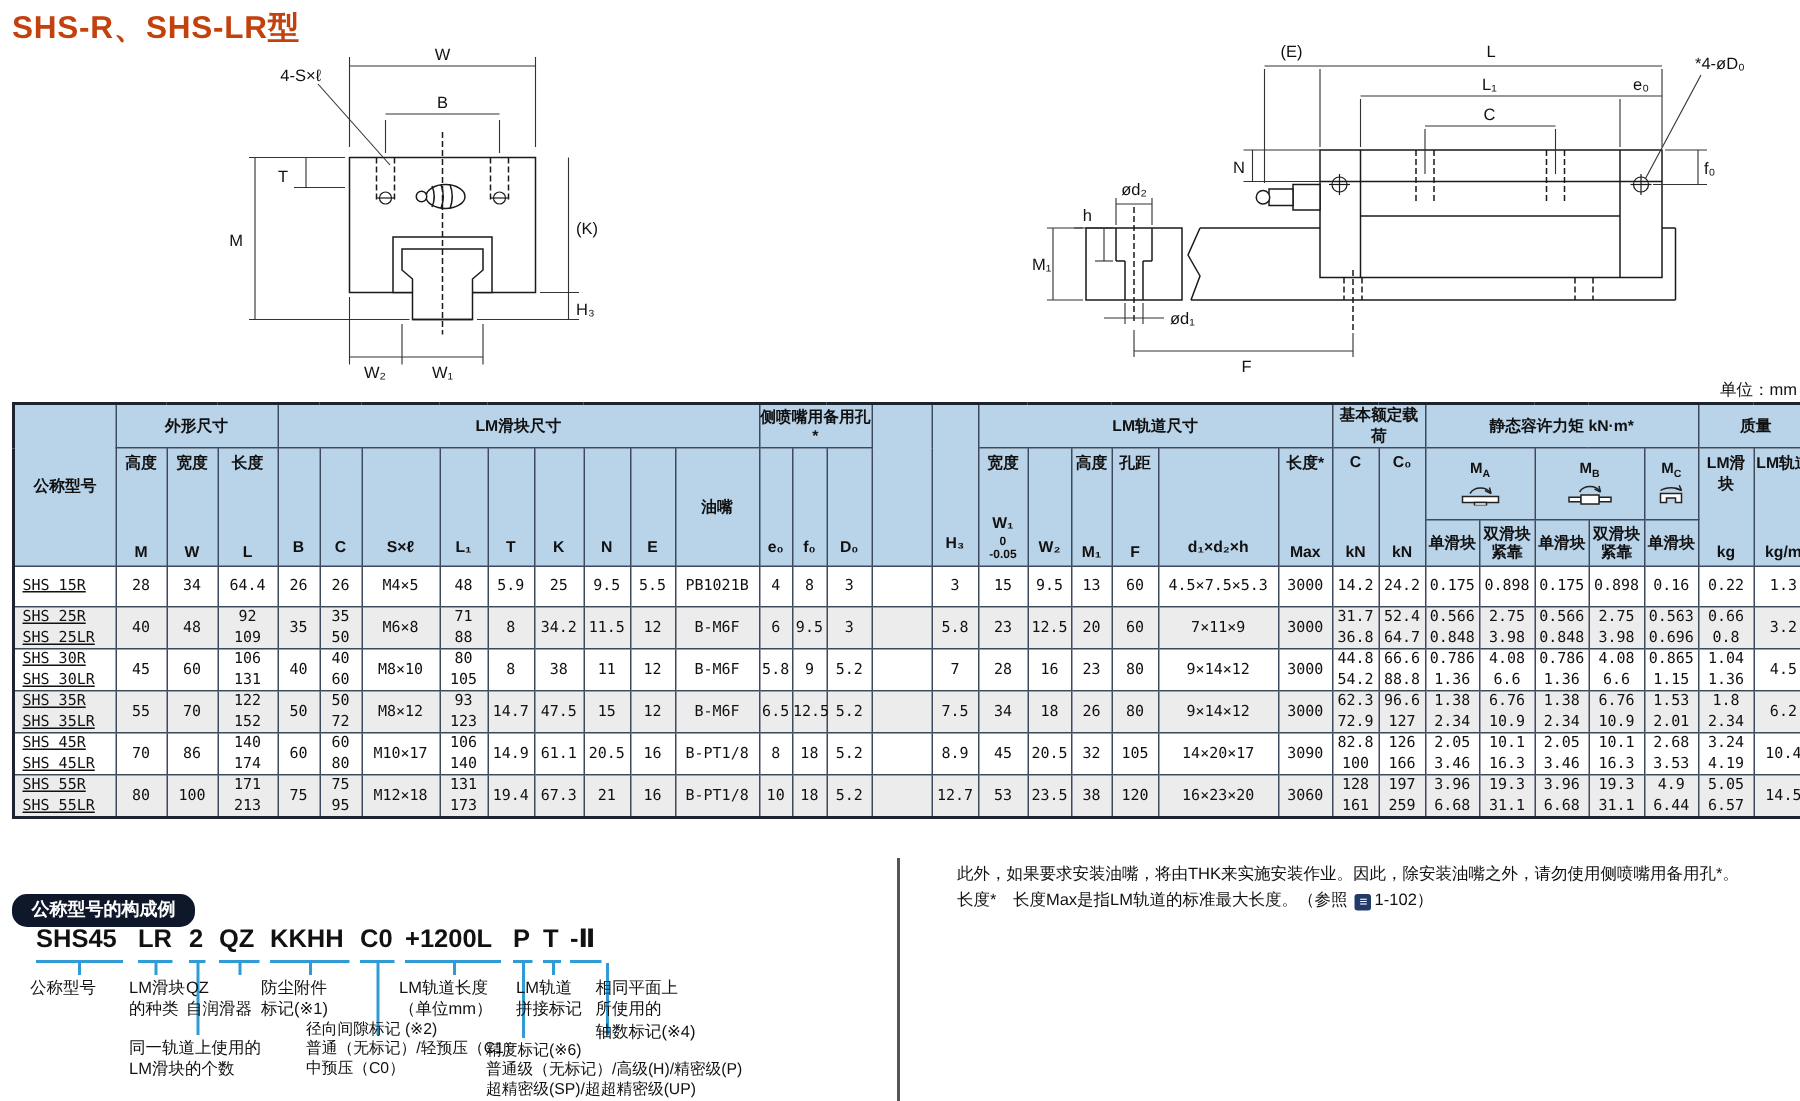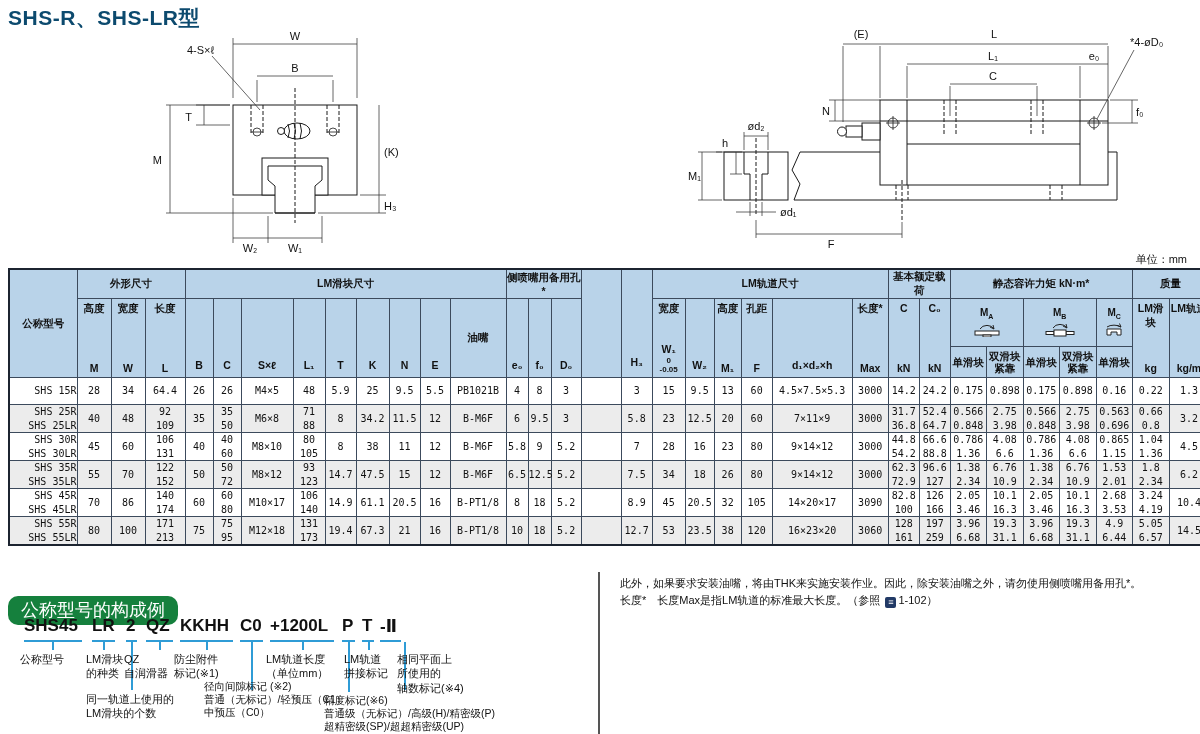--- a/index.html
+++ b/index.html
@@ -1,56 +1,56 @@
 <!DOCTYPE html>
 <html><head>
 <meta charset="utf-8">
 <style>
   html,body{margin:0;padding:0;}
   body{width:1200px;height:734px;background:#fff;font-family:"Liberation Sans","DejaVu Sans",sans-serif;color:#111;}
   .page{position:relative;width:1200px;height:734px;overflow:hidden;background:#fff;}
 
-  .title{position:absolute;left:8px;top:4px;font-size:21px;font-weight:bold;color:#0c4a6e;letter-spacing:.5px;margin:0;}
+  .title{position:absolute;left:8px;top:4px;font-size:21px;font-weight:bold;color:#c2410c;letter-spacing:.5px;margin:0;}
 
   svg.diag{position:absolute;}
   svg.diag text{font-family:"Liberation Sans","DejaVu Sans",sans-serif;font-size:11px;fill:#111;}
-  .unit{position:absolute;right:13px;top:252px;font-size:11px;}
+  .unit{position:absolute;right:2px;top:252px;font-size:11px;}
 
   table.dims{position:absolute;left:8px;top:268px;width:1184px;border-collapse:collapse;table-layout:fixed;border:2px solid #1c2430;background:#fff;}
   table.dims th,table.dims td{border:1px solid #3c4a5c;padding:0;}
   thead th{background:#b9d3e9;font-weight:bold;font-size:10.5px;vertical-align:middle;text-align:center;}
   tr.r1{height:26px;} tr.r2{height:46px;} tr.r3{height:30px;}
   .midfull{height:100px;display:flex;align-items:center;justify-content:center;}
   .botfull{height:96px;display:flex;align-items:flex-end;justify-content:center;padding-bottom:8px;}
   .st{display:flex;flex-direction:column;justify-content:space-between;align-items:center;height:72px;padding:3px 0;}
   .bot{display:flex;align-items:flex-end;justify-content:center;height:70px;padding-bottom:5px;}
   .mid{display:flex;align-items:center;justify-content:center;height:72px;}
   .tol{font-size:8px;line-height:1.15;white-space:pre-line;font-weight:bold;}
   .w1b{display:flex;flex-direction:column;align-items:center;line-height:1.1;}
   .mcell{display:flex;flex-direction:column;align-items:center;justify-content:center;height:44px;gap:1px;}
   .msym{font-size:10px;font-weight:bold;line-height:1;}
   .msym sub{font-size:7px;}
   th .pre{white-space:pre-line;line-height:1.15;}
   tbody td{font-family:"DejaVu Sans Mono","Liberation Mono",monospace;font-size:10px;text-align:center;white-space:pre-line;line-height:1.35;padding:2px 0;}
   tbody tr{height:27px;}
   tbody tr:nth-child(even){background:#ececec;}
-  tbody td.model{text-align:right;padding-left:5px;}
+  tbody td.model{text-align:left;padding-left:5px;text-decoration:underline;}
 
   .notes{position:absolute;left:612px;top:575px;width:584px;font-size:11px;line-height:1.5;}
-  .nline.ind{margin-left:8px;}
+  .nline.ind{margin-left:26px;}
   .nlab{display:inline-block;width:160px;}
   .nind2{margin-left:160px;}
   .refic{display:inline-block;width:11px;height:11px;background:#223a66;border-radius:2px;margin:0 2px;vertical-align:-1px;color:#fff;font-size:9px;line-height:11px;text-align:center;}
   .refic::before{content:"≡";}
   .refbold{font-weight:normal;}
 
   .vsep{position:absolute;left:598px;top:572px;width:2px;height:162px;background:#555;}
 
   .formation{position:absolute;left:8px;top:596px;width:588px;height:138px;}
-  .badge{position:absolute;left:0;top:0;background:#15803d;color:#fff;font-size:18px;font-weight:normal;padding:2px 13px 3px;border-radius:10px;}
+  .badge{position:absolute;left:0;top:0;background:#0f172a;color:#fff;font-size:12px;font-weight:bold;padding:2px 13px 3px;border-radius:10px;}
   .mpart{position:absolute;top:20px;font-size:17px;font-weight:bold;white-space:nowrap;}
   .ul{position:absolute;height:2px;background:#2f9cd6;top:44px;}
   .vl{position:absolute;width:2px;background:#2f9cd6;}
   .flabel{position:absolute;font-size:11px;line-height:1.3;white-space:pre-line;}
   .flabel.small{font-size:10.5px;line-height:1.25;}
 </style>
 </head>
 <body>
 
 <div class="page">

